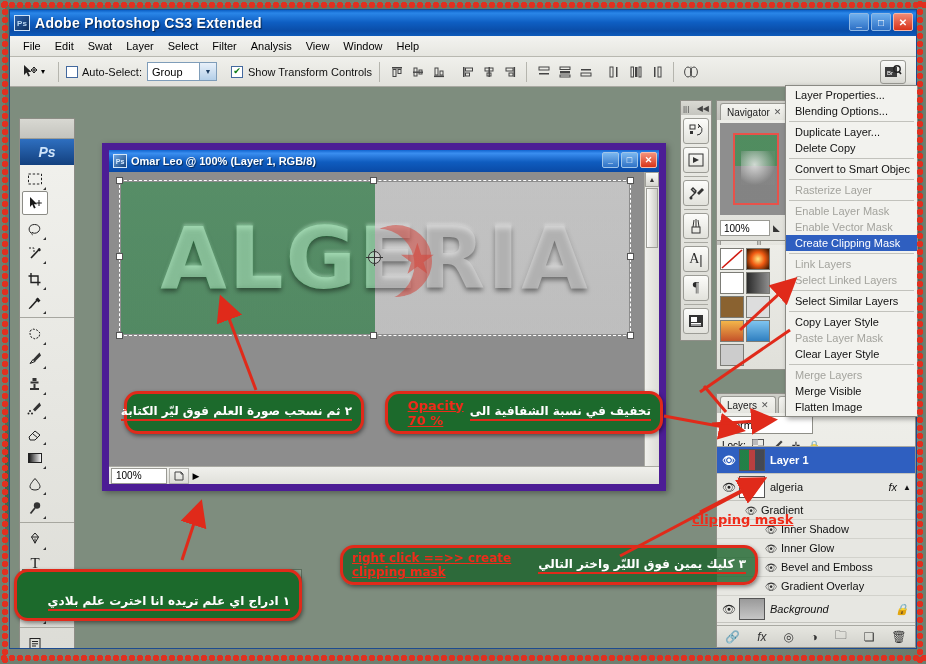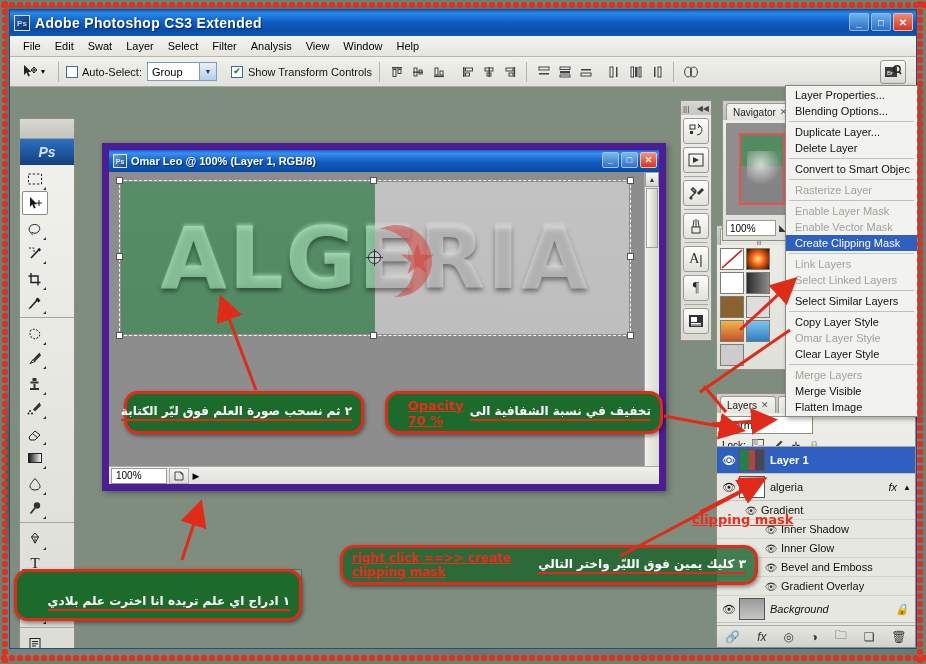--- a/index.html
+++ b/index.html
@@ -347,21 +347,20 @@
   }
   .is-div { height: 1px; background: #a9a9a2; margin: 2px 3px; }
 
   
   .nav-panel {
     position: absolute; left: 706px; top: 12px;
     width: 80px;
     background: linear-gradient(to bottom, #efefea, #e0e0da);
     border: 1px solid #8f8f88;
     z-index: 34;
-    margin-left: 6px;
   }
   .panel-tabs {
     height: 19px; display: flex; align-items: flex-end;
     background: linear-gradient(to bottom, #cfcfc9, #bfbfb9);
     padding-left: 3px;
   }
   .panel-tab {
     height: 17px; padding: 0 6px;
     background: linear-gradient(to bottom, #f4f4f0, #e4e4de);
     border: 1px solid #9a9a94; border-bottom: none;
@@ -1082,37 +1081,37 @@
     <span style="width:22px;text-align:center;">▣</span>
     <span style="flex:1;text-align:center;">Doc: 791,0K/791,0K</span>
     <span style="width:18px;text-align:center;">▶</span>
   </div>
 
   <div class="ctxmenu">
     <div class="ctx-item">Layer Properties...</div>
     <div class="ctx-item">Blending Options...</div>
     <div class="ctx-sep"></div>
     <div class="ctx-item">Duplicate Layer...</div>
-    <div class="ctx-item">Delete Layer</div>
+    <div class="ctx-item">Delete Copy</div>
     <div class="ctx-sep"></div>
     <div class="ctx-item">Convert to Smart Objec</div>
     <div class="ctx-sep"></div>
     <div class="ctx-item disabled">Rasterize Layer</div>
     <div class="ctx-sep"></div>
     <div class="ctx-item disabled">Enable Layer Mask</div>
     <div class="ctx-item disabled">Enable Vector Mask</div>
     <div class="ctx-item hl">Create Clipping Mask</div>
     <div class="ctx-sep"></div>
     <div class="ctx-item disabled">Link Layers</div>
     <div class="ctx-item disabled">Select Linked Layers</div>
     <div class="ctx-sep"></div>
     <div class="ctx-item">Select Similar Layers</div>
     <div class="ctx-sep"></div>
     <div class="ctx-item">Copy Layer Style</div>
-    <div class="ctx-item disabled">Omar Layer Style</div>
+    <div class="ctx-item disabled">Paste Layer Mask</div>
     <div class="ctx-item">Clear Layer Style</div>
     <div class="ctx-sep"></div>
     <div class="ctx-item disabled">Merge Layers</div>
     <div class="ctx-item">Merge Visible</div>
     <div class="ctx-item">Flatten Image</div>
   </div>
 
   <svg class="arrow-layer">
     <defs>
       <marker id="ah" markerWidth="9" markerHeight="9" refX="7" refY="4.5" orient="auto">

